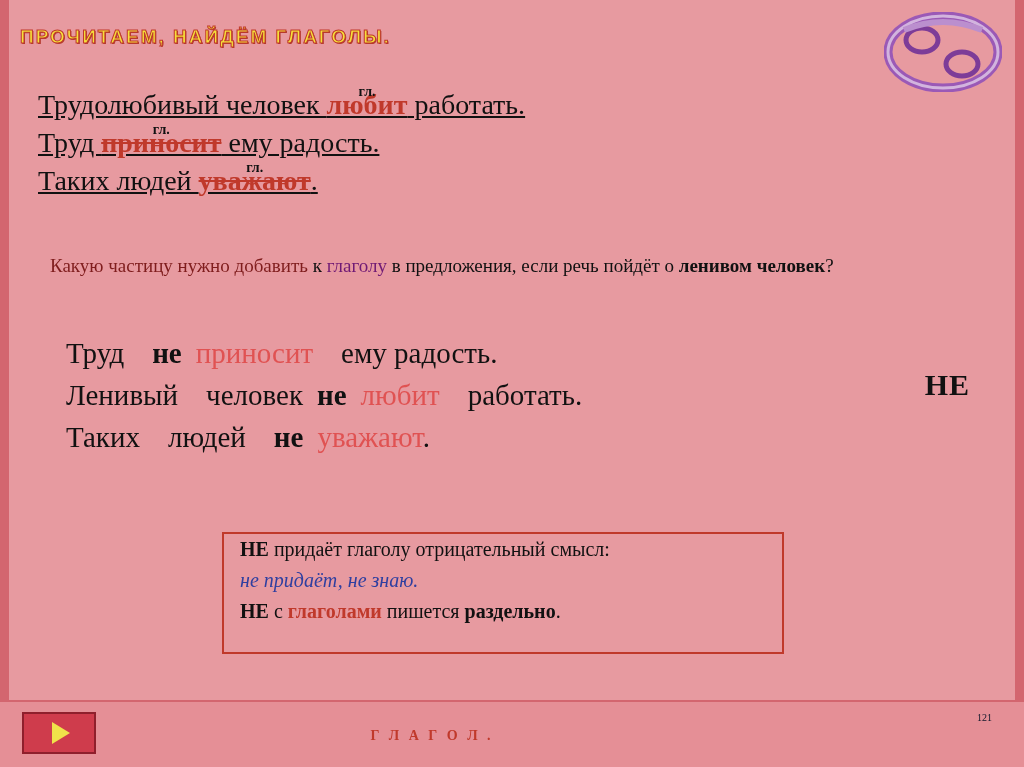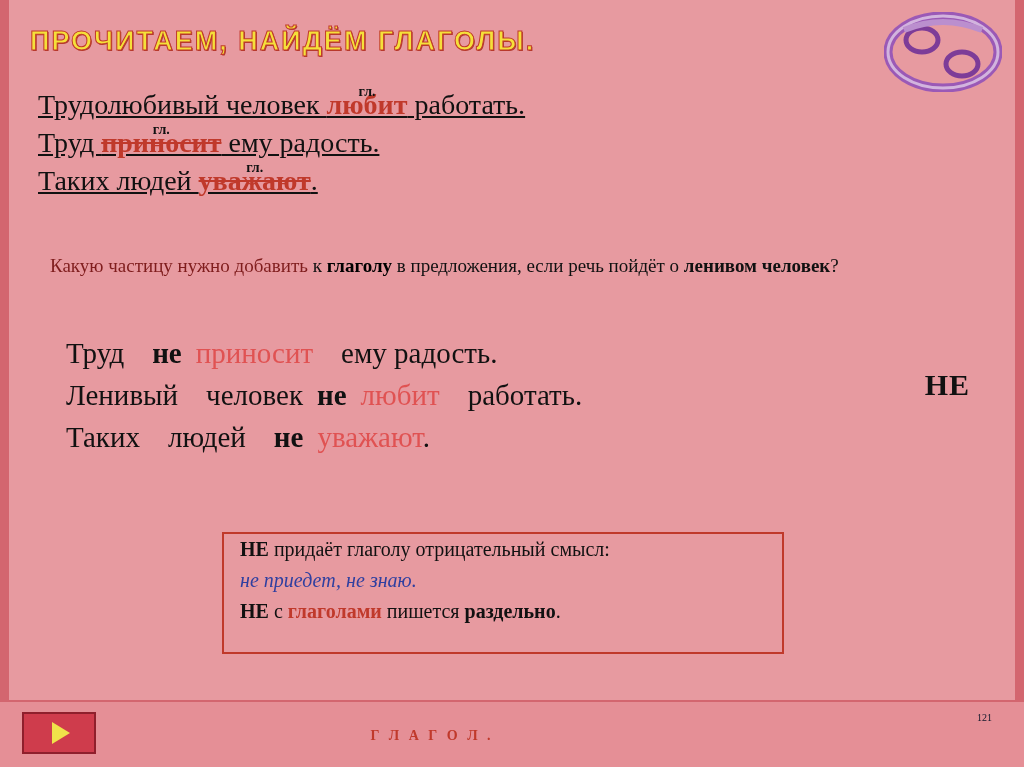--- a/index.html
+++ b/index.html
@@ -39,25 +39,25 @@
     left: 0;
     top: 700px;
     width: 1024px;
     height: 67px;
     background: #e58f96;
     border-top: 2px solid #d3666f;
   }
   
   .title {
     position: absolute;
-    left: 30px;
+    left: 20px;
     top: 26px;
     font-family: "Liberation Sans", sans-serif;
     font-weight: bold;
-    font-size: 27px;
+    font-size: 19px;
     letter-spacing: 2px;
     color: #f5e03a;
     -webkit-text-stroke: 1px #c0392b;
     text-shadow: 1px 1px 0 #b03a2e;
     white-space: nowrap;
   }
   
   .ornament {
     position: absolute;
     right: 22px;
@@ -101,21 +101,21 @@
   .question {
     position: absolute;
     left: 50px;
     top: 252px;
     width: 900px;
     font-size: 19px;
     line-height: 28px;
     color: #111;
   }
   .q-green { color: #7f1d1d; }
-  .q-red-bold { color: #000000; font-weight: bold; text-align: center; }
+  .q-red-bold { color: #701a75; font-weight: normal; text-align: center; }
   .q-bold { font-weight: bold; color: #111; }
 
   
   .block2 {
     position: absolute;
     left: 66px;
     top: 332px;
     font-size: 29px;
     color: #111;
     line-height: 42px;
@@ -243,21 +243,21 @@
     </div>
   </div>
 
   <div class="ne-big">НЕ</div>
 
   <div class="rulebox">
     <div>
       <span class="bold">НЕ</span><span>  придаёт глаголу отрицательный смысл:</span>
     </div>
     <div>
-      <span class="italic-blue">не приедет,  не знаю.</span>
+      <span class="italic-blue">не придаёт,  не знаю.</span>
     </div>
     <div>
       <span class="bold">НЕ</span><span> с </span><span class="red-bold">глаголами</span><span> пишется </span><span class="bold">раздельно</span><span>.</span>
     </div>
   </div>
 
   <div class="bottom-band"></div>
 
   <div class="play-btn">
     <div class="tri"></div>

